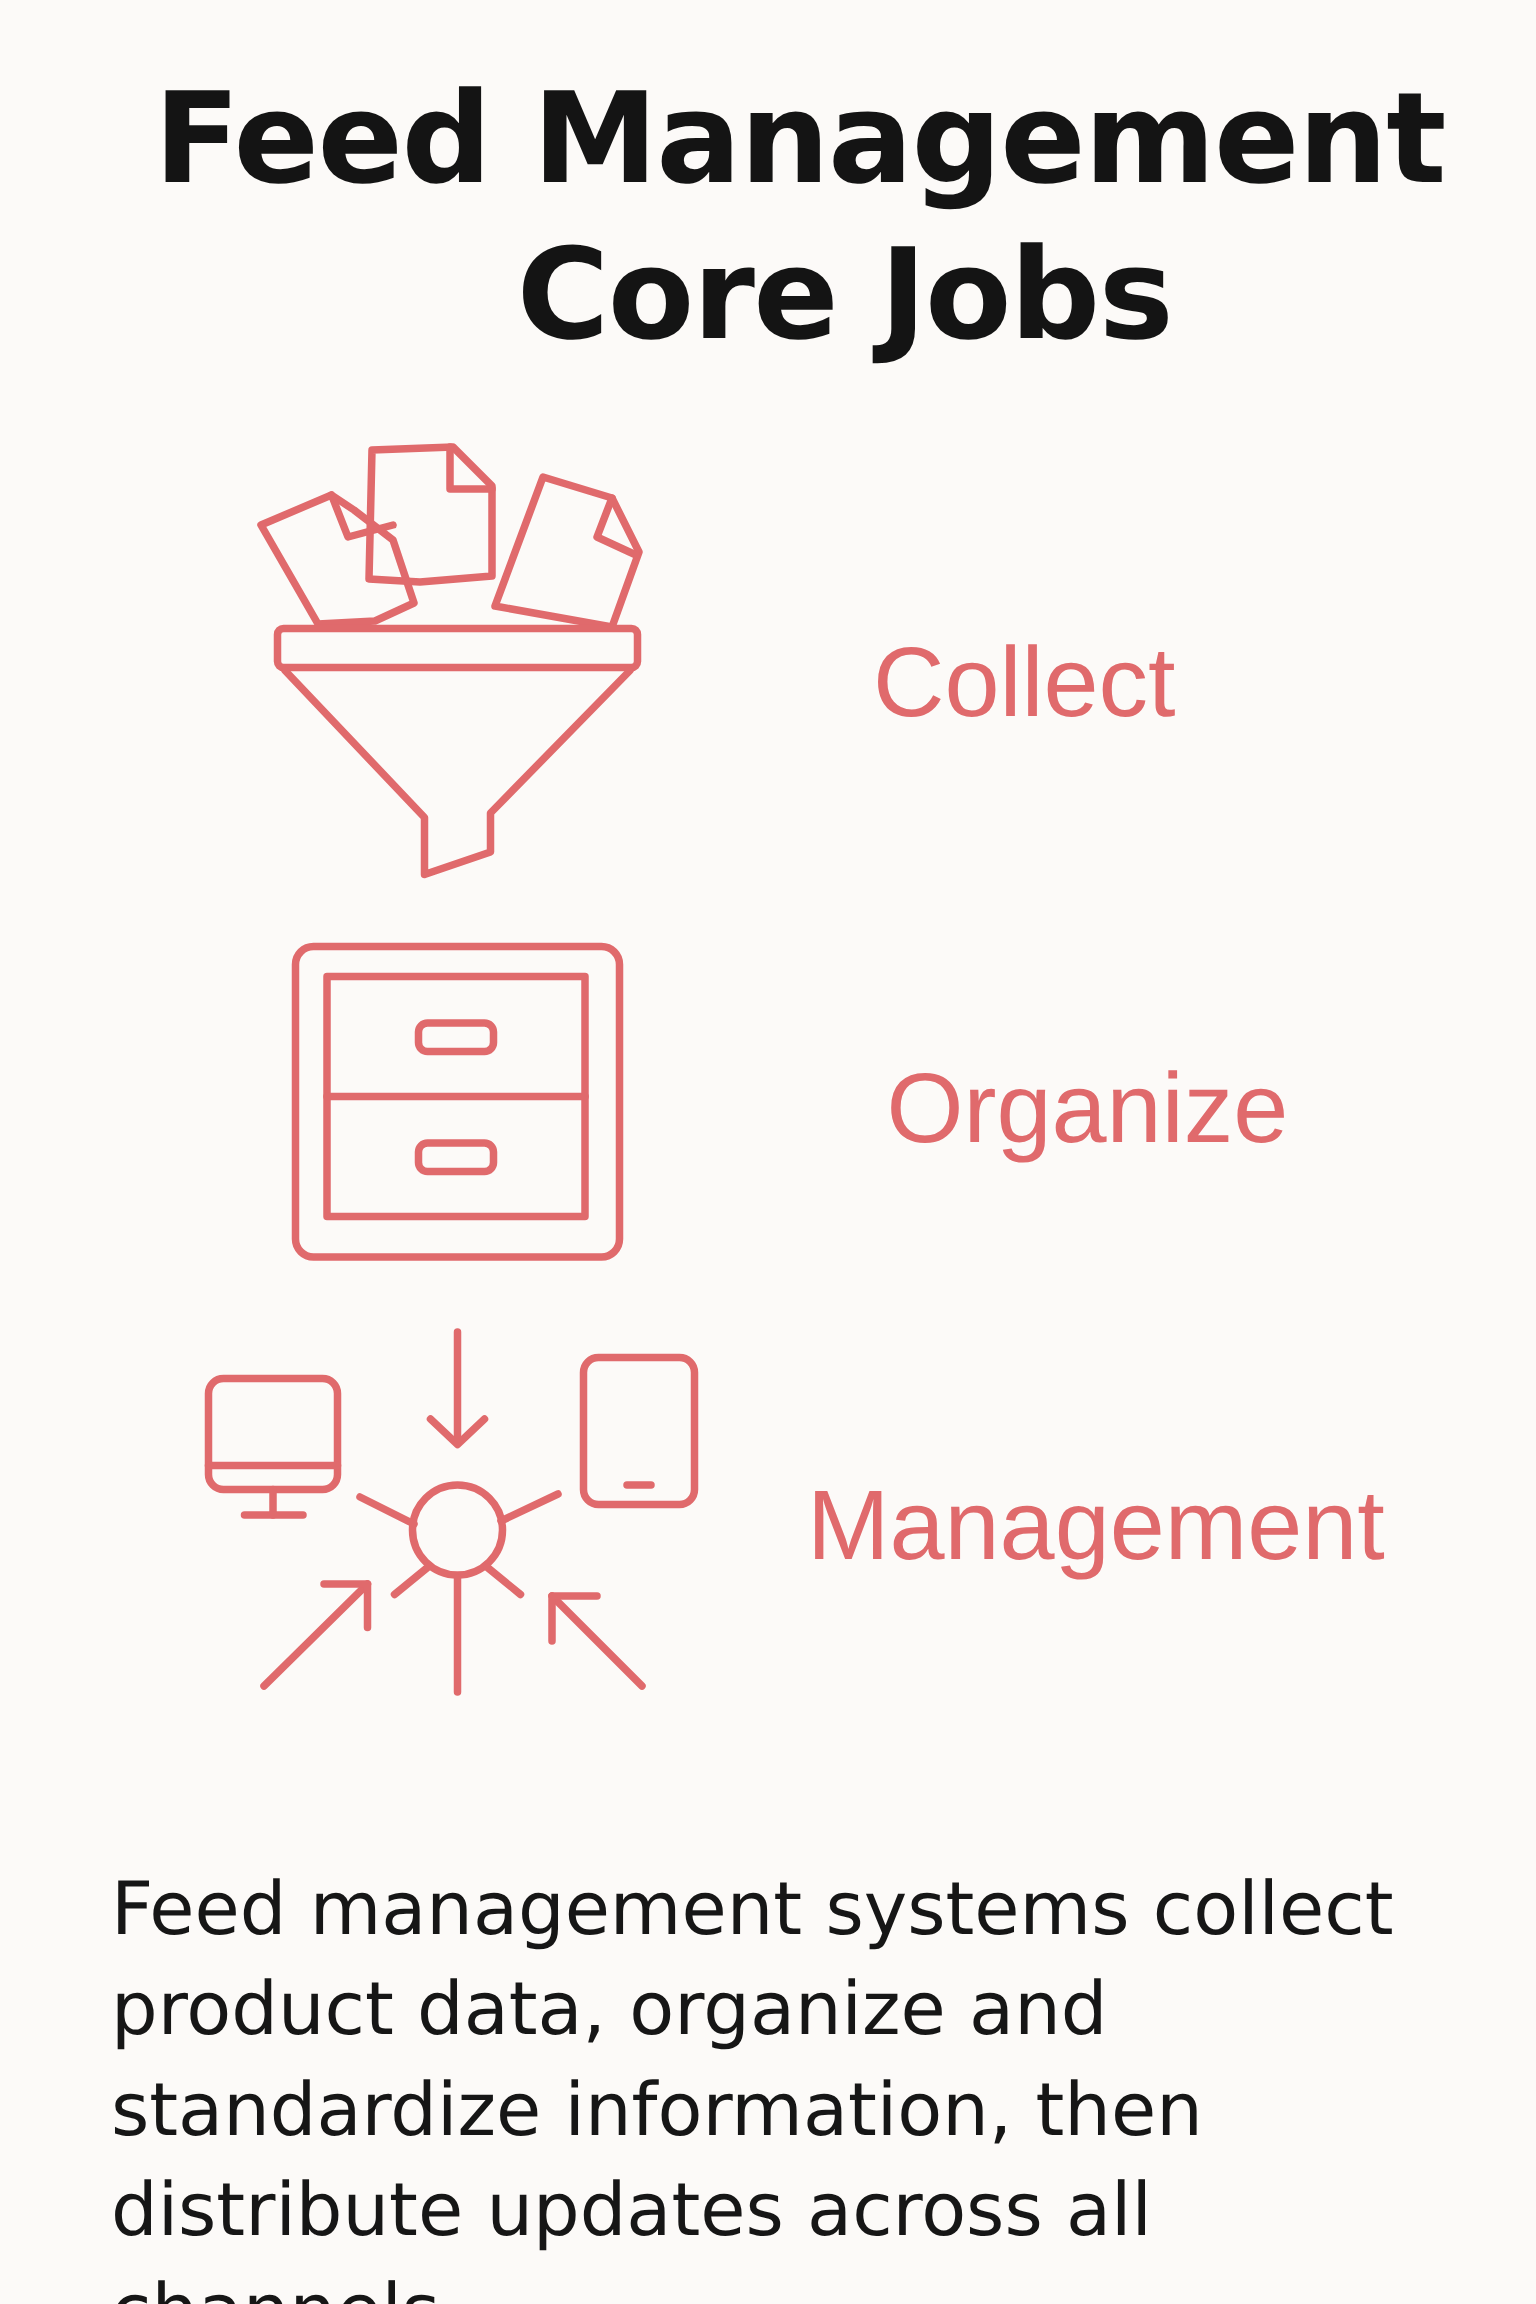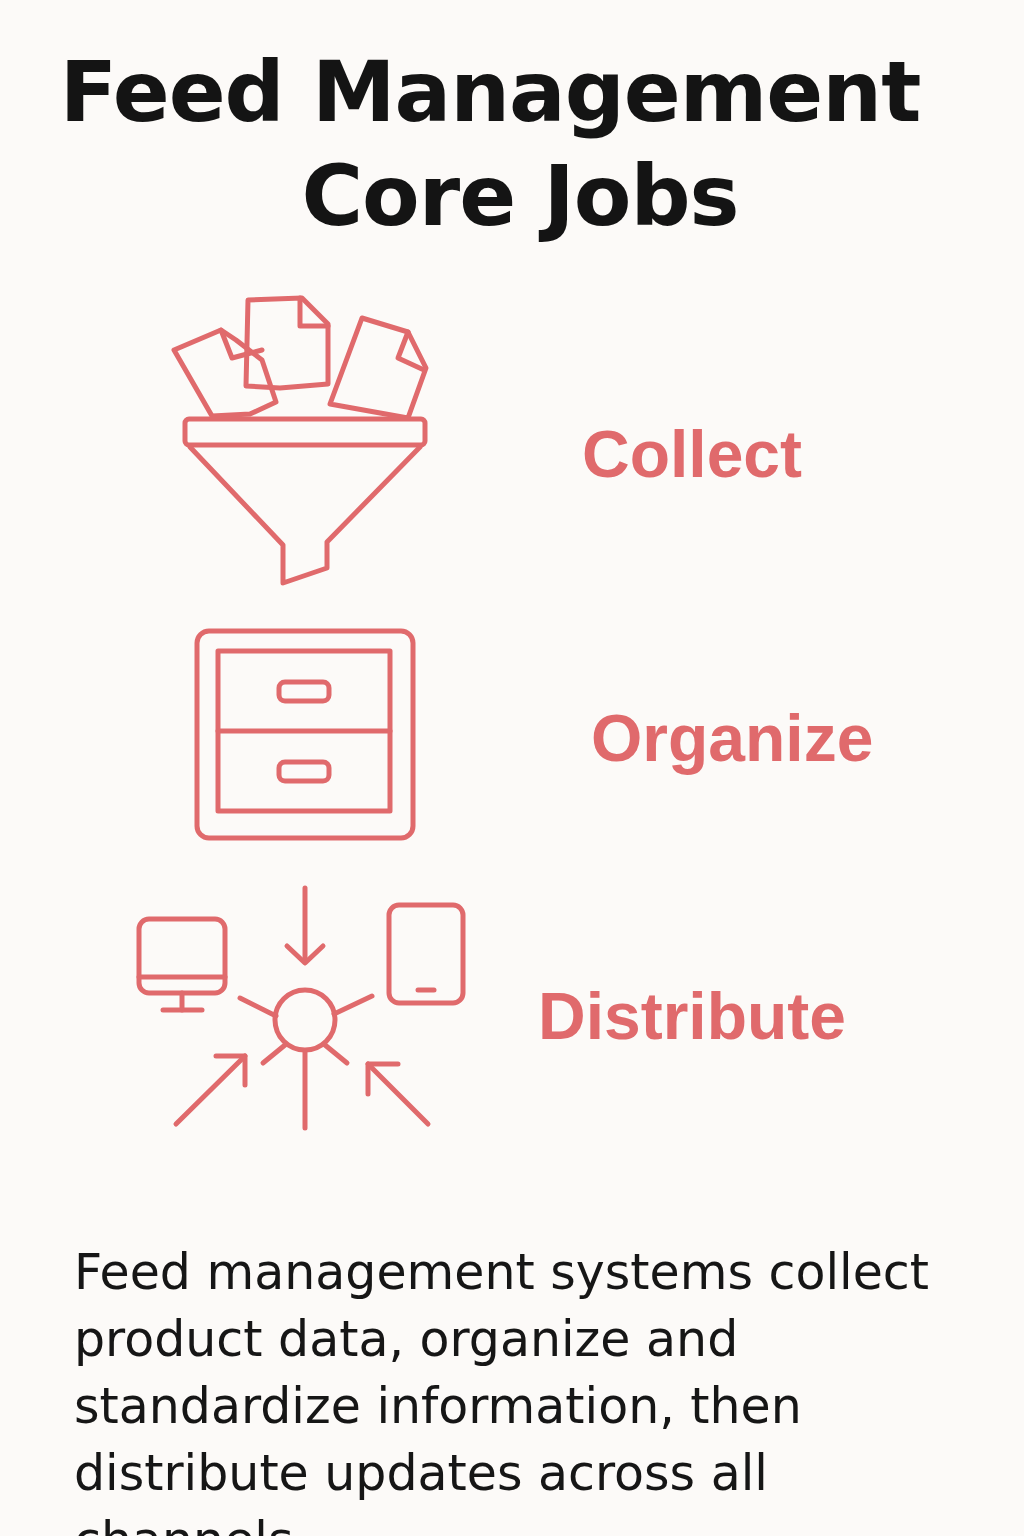--- a/index.html
+++ b/index.html
@@ -8,27 +8,27 @@
       background: #fcfaf8;
       position: relative;
       overflow: hidden;
       font-family: "Liberation Sans", sans-serif;
     }
     .title {
       position: absolute; left: 0; top: 40px; width: 980px;
       text-align: center;
       font-family: "DejaVu Sans", sans-serif;
       font-weight: bold; font-size: 84px; line-height: 104px;
-      color: #141414; letter-spacing: -1px;
+      color: #141414; letter-spacing: -1px; padding-left: 43px;
     }
     .icon { position: absolute; }
     .label {
       position: absolute;
       font-family: "Liberation Sans", sans-serif;
-      font-weight: bold; font-size: 66px;
+      font-weight: normal; font-size: 66px;
       color: #e06a6c;
     }
     .desc {
       position: absolute; left: 74px; top: 1190px; width: 900px;
       font-family: "DejaVu Sans", sans-serif;
       font-size: 49px; line-height: 67px; color: #161616;
     }
     svg { overflow: visible; }
     .st { fill: none; stroke: #e06a6c; stroke-width: 5; stroke-linejoin: round; stroke-linecap: round; }
   </style>
@@ -97,15 +97,15 @@
       <line x1="305" y1="1052" x2="305" y2="1128"></line>
 
       <line x1="176" y1="1124" x2="245" y2="1056"></line>
       <path d="M216 1056 L245 1056 L245 1085"></path>
 
       <line x1="428" y1="1124" x2="368" y2="1064"></line>
       <path d="M368 1094 L368 1064 L398 1064"></path>
     </g>
   </svg>
 </div>
-<div class="label" style="left:538px; top:978px;">Distribute</div>
+<div class="label" style="left:538px; top:978px;">Management</div>
 
 <p class="desc">Feed management systems collect product data, organize and standardize information, then distribute updates across all channels.</p>
 
 </body></html>

